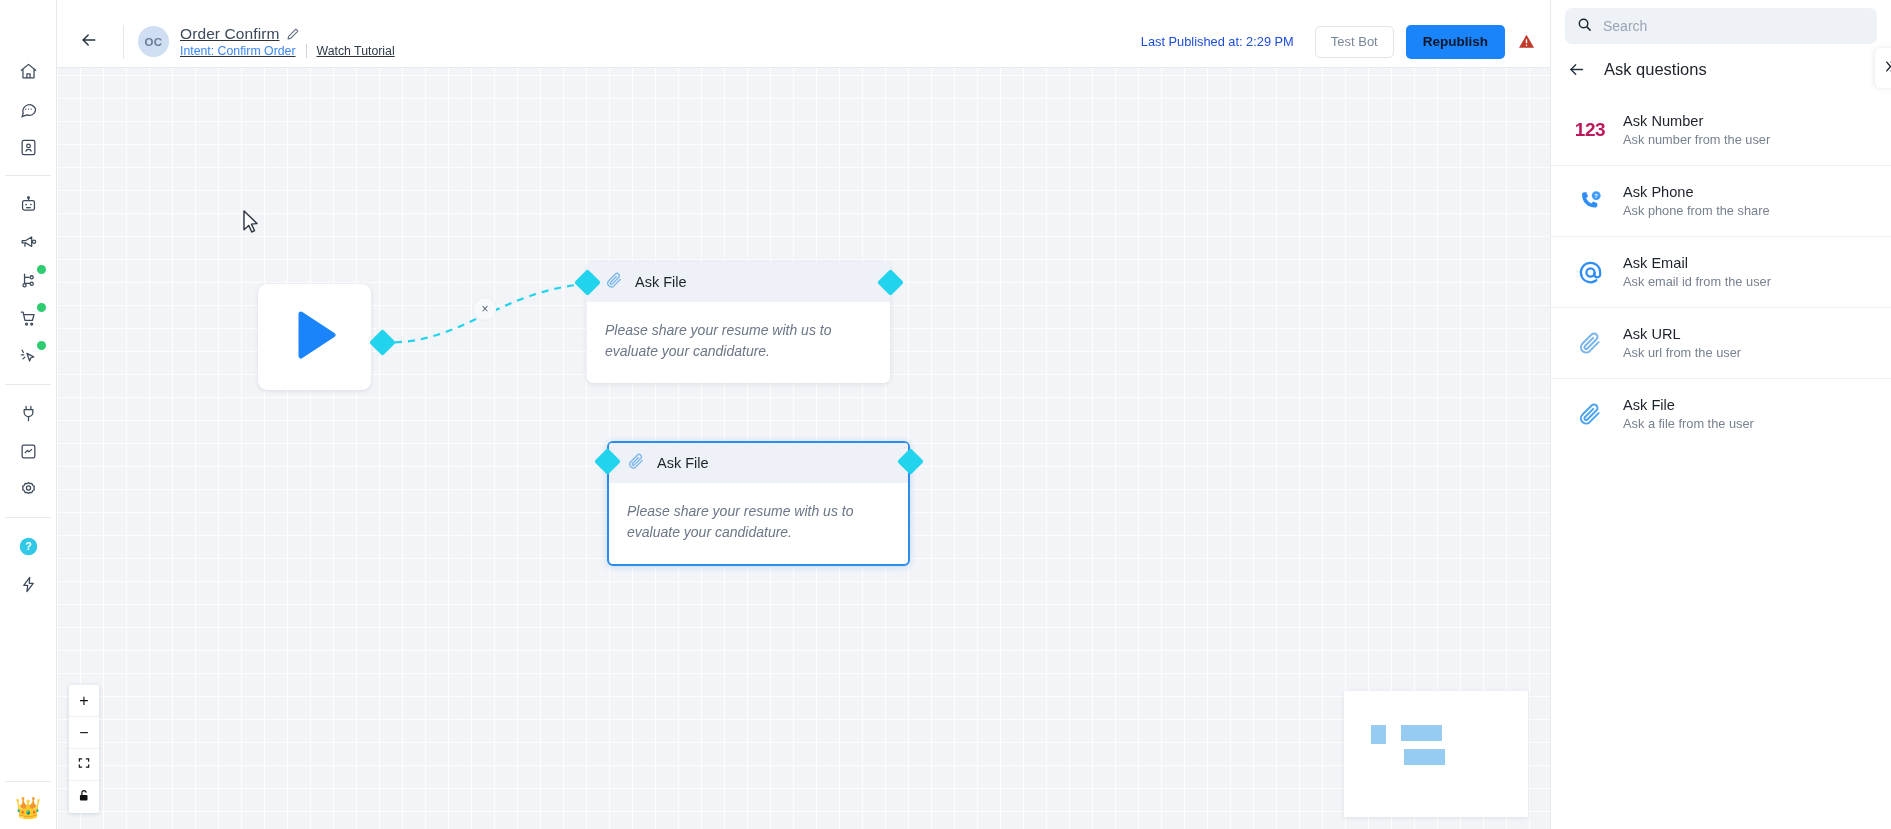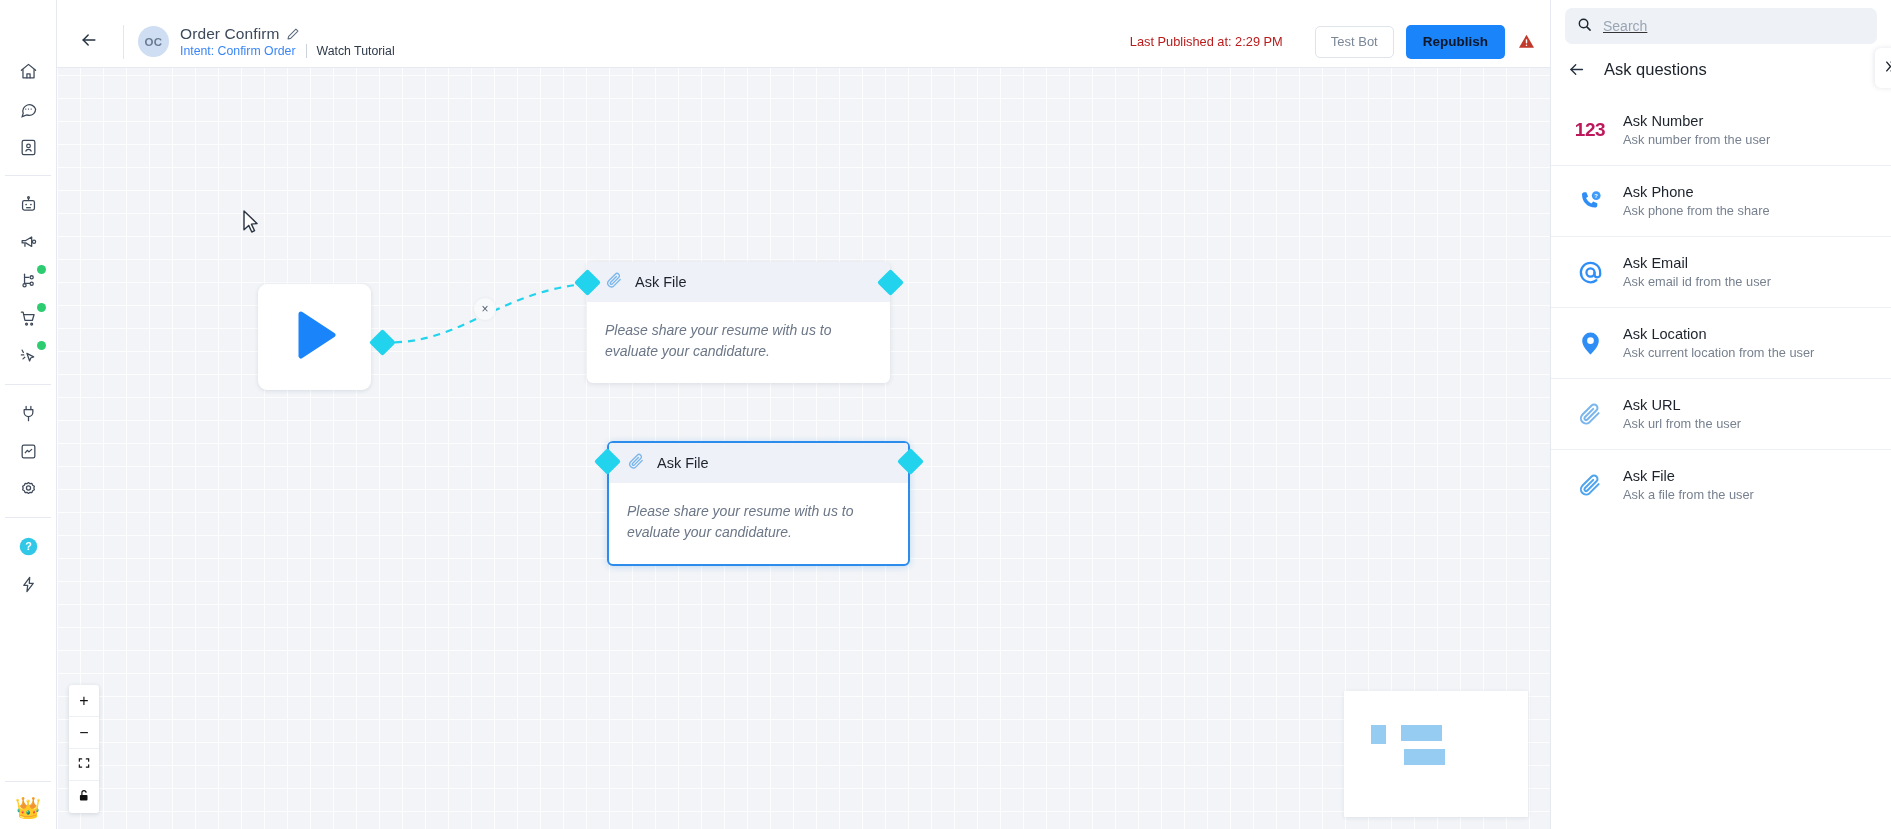--- a/index.html
+++ b/index.html
@@ -55,35 +55,35 @@
     cursor: pointer; margin-left: 10px;
   }
   .vdiv { width: 1px; height: 34px; background: #e3e6ec; margin: 0 14px 0 12px; }
   .avatar {
     width: 31px; height: 31px; border-radius: 50%;
     background: #cfdef3; color: #6b7b92;
     font-size: 11.5px; font-weight: 600; letter-spacing: .3px;
     display: flex; align-items: center; justify-content: center;
     flex: 0 0 31px;
   }
-  .title-block { margin-left: 11px; display: flex; flex-direction: column; justify-content: center; gap: 1px; }
+  .title-block { margin-left: 11px; display: flex; flex-direction: column; justify-content: center; gap: 1px; text-decoration: underline; }
   .title-row { display: flex; align-items: center; gap: 7px; }
   .flow-title { font-size: 15.5px; color: #3c4a5b; font-weight: 400; letter-spacing: .1px; }
   .pencil { cursor: pointer; display: flex; }
   .sub-row { display: flex; align-items: center; gap: 10px; font-size: 12.3px; }
   .intent-link { color: #3b86f7; cursor: pointer; }
   .sub-div { width: 1px; height: 14px; background: #ccd2dc; }
   .tutorial-link { color: #2e3a4a; cursor: pointer; }
 
   .topbar-right {
     margin-left: auto; display: flex; align-items: center; gap: 0px;
     padding-right: 14px; height: 52px;
   }
   .published {
-    font-size: 12.8px; color: #b91c1c; margin-right: 32px; white-space: nowrap; padding-left: 46px;
+    font-size: 12.8px; color: #1d4ed8; margin-right: 21px; white-space: nowrap; padding-left: 46px;
   }
   .btn-test {
     height: 32px; padding: 0 15px; border: 1px solid #dfe3ea; border-radius: 5px;
     background: #fff; color: #7a8799; font-size: 13px; cursor: pointer;
     display: flex; align-items: center; margin-right: 12px;
   }
   .btn-republish {
     height: 34px; padding: 0 17px; border: none; border-radius: 5px;
     background: #1a84fb; color: #0f172a; font-size: 13.5px; font-weight: 700;
     cursor: pointer; display: flex; align-items: center; margin-right: 12px;
@@ -159,21 +159,21 @@
     box-shadow: 0 1px 4px rgba(40,60,90,.10);
   }
   .mini-rect { position: absolute; background: #96cbf2; }
 
   
   .rpanel {
     width: 341px; flex: 0 0 341px; height: 829px; background: #fff;
     border-left: 1px solid #e6e9ef; position: relative;
     display: flex; flex-direction: column;
   }
-  .search-wrap { padding: 8px 14px 0 14px; text-decoration: underline; }
+  .search-wrap { padding: 8px 14px 0 14px; }
   .search-box {
     height: 36px; background: #eef1f6; border-radius: 7px;
     display: flex; align-items: center; padding: 0 12px; gap: 11px;
   }
   .search-box input {
     border: none; outline: none; background: transparent; flex: 1;
     font-size: 14px; color: #2b3442; font-family: inherit;
   }
   .search-box input::placeholder { color: #9aa5b4; }
 
@@ -546,32 +546,20 @@
               <path d="M15.6 12v1.8a2.5 2.5 0 0 0 5 0V12a8.6 8.6 0 1 0-3.4 6.9"></path>
             </svg>
         </span>
         <span class="rp-txt">
           <span class="rp-name">Ask Email</span>
           <span class="rp-desc">Ask email id from the user</span>
         </span>
       </div>
 
 
-      <div class="rp-item">
-        <span class="rp-ico">
-          <svg width="27" height="27" viewBox="0 0 26 26">
-              <path d="M13 2.5a8 8 0 0 0-8 8c0 5.8 8 13 8 13s8-7.2 8-13a8 8 0 0 0-8-8z" fill="#2f8ef6"></path>
-              <circle cx="13" cy="10.3" r="3.2" fill="#fff"></circle>
-            </svg>
-        </span>
-        <span class="rp-txt">
-          <span class="rp-name">Ask Location</span>
-          <span class="rp-desc">Ask current location from the user</span>
-        </span>
-      </div>
 
       <div class="rp-item">
         <span class="rp-ico">
           <svg width="27" height="27" viewBox="0 0 24 24" fill="none" stroke="#7ab6ec" stroke-width="1.8" stroke-linecap="round" stroke-linejoin="round">
               <path d="M19.2 10.8l-8 8a4.6 4.6 0 0 1-6.5-6.5l8.3-8.3a3 3 0 0 1 4.3 4.3l-8.3 8.3a1.5 1.5 0 0 1-2.1-2.1l7.5-7.5"></path>
             </svg>
         </span>
         <span class="rp-txt">
           <span class="rp-name">Ask URL</span>
           <span class="rp-desc">Ask url from the user</span>

